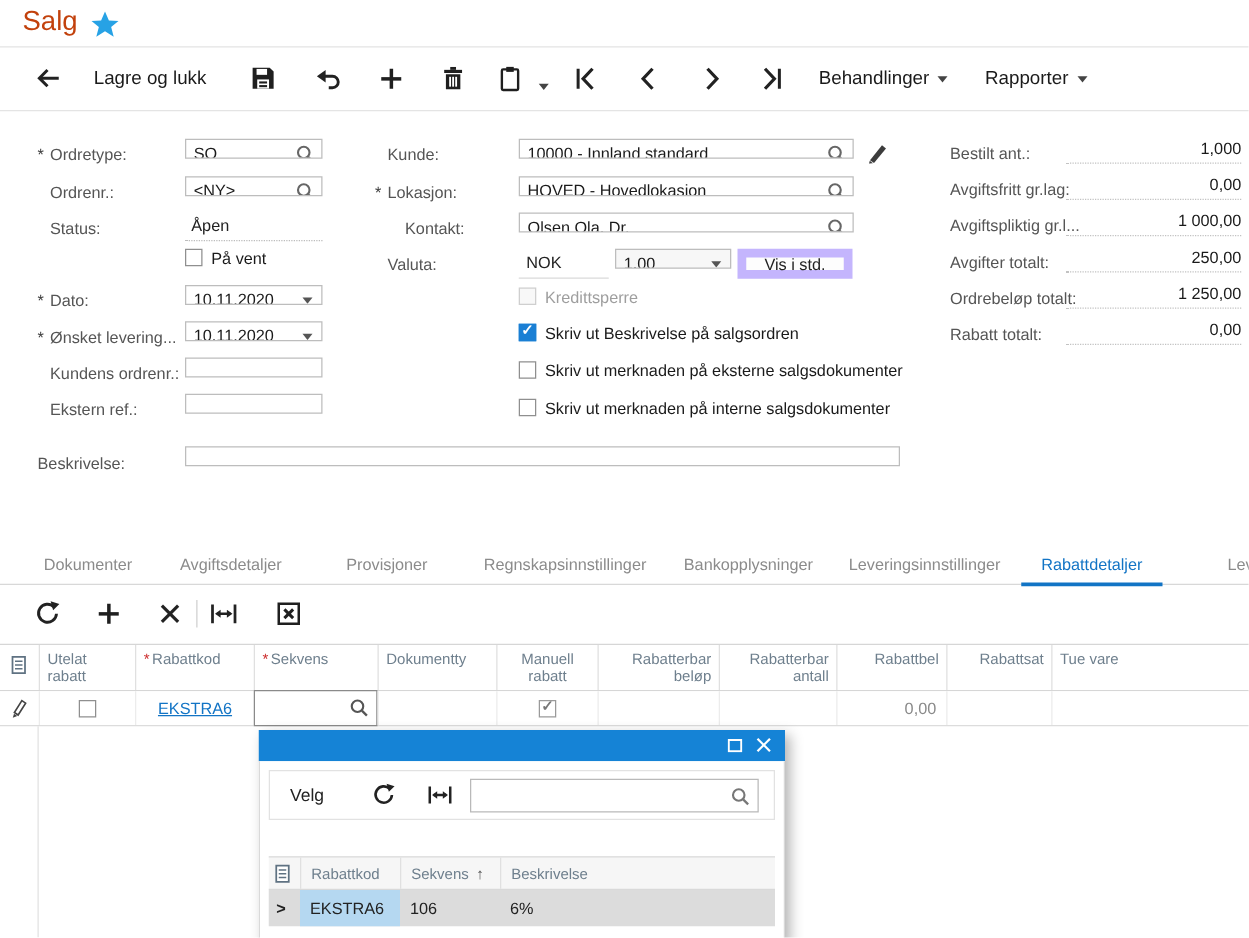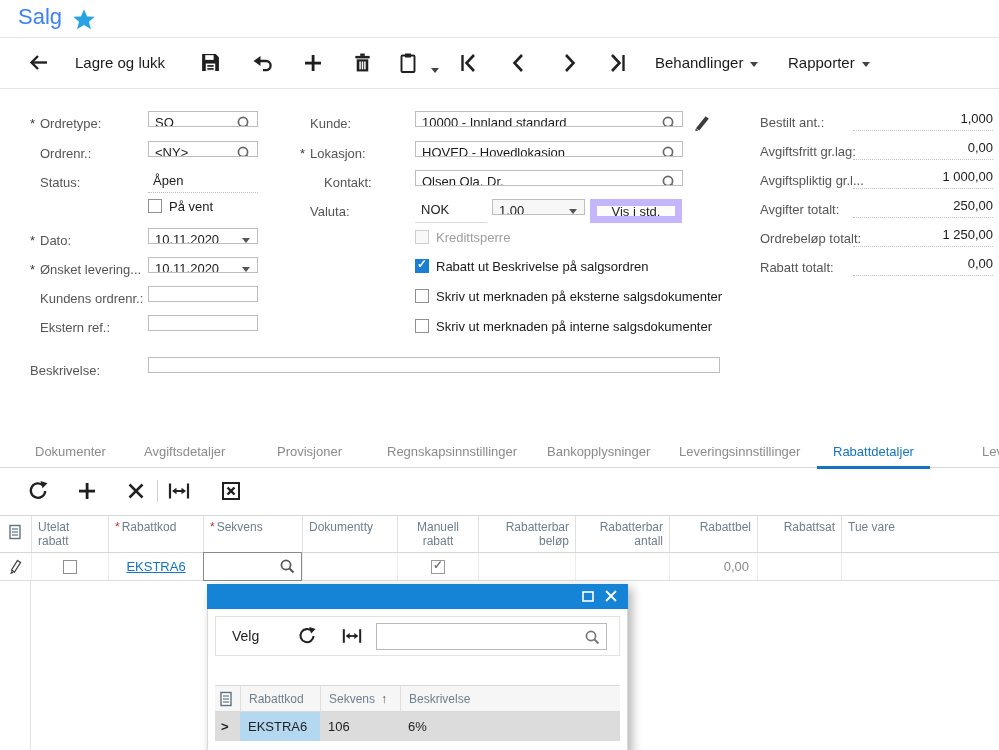--- a/index.html
+++ b/index.html
@@ -4,21 +4,21 @@
 <style>
   * { box-sizing: border-box; margin: 0; padding: 0; }
   html,body { width: 999px; height: 750px; }
   body {
     position: relative; overflow: hidden; background: #fff;
     font-family: "Liberation Sans", sans-serif; color: #222;
   }
   .abs { position: absolute; }
 
   
-  .page-title { left: 18px; top: 4px; font-size: 22px; color: #3b82f6; text-align: right; }
+  .page-title { left: 18px; top: 4px; font-size: 22px; color: #c2410c; text-align: right; }
   .fav-star { left: 72px; top: 8px; }
   .hr { height: 1px; background: #e4e4e4; left: 0; right: 0; }
 
   
   .tb-icon { top: 52px; width: 22px; height: 22px; cursor: pointer; }
   .tb-text { top: 54px; font-size: 15px; color: #1a1a1a; cursor: pointer; white-space: nowrap; }
   .caret { display: inline-block; width: 0; height: 0; border-left: 4px solid transparent;
            border-right: 4px solid transparent; border-top: 5px solid #444; vertical-align: middle; margin-left: 7px; }
 
   
@@ -259,21 +259,21 @@
 
 <span class="abs lbl" style="left:310px;top:204px">Valuta:</span>
 <div class="abs" style="left:415px;top:199px;width:72px;height:24px;border-bottom:1px solid #dadada;font-size:13px;line-height:22px;padding-left:6px">NOK</div>
 <div class="abs fld combo" style="left:492px;top:199px;width:93px">
   <span>1,00</span>
   <span class="caret dd"></span>
 </div>
 <div class="abs btn" style="left:590px;top:199px;width:92px;height:24px">Vis i std.</div>
 
 <span class="abs" style="left:415px;top:230px"><span class="cb disabled"></span><span class="cb-lbl dis">Kredittsperre</span></span>
-<span class="abs" style="left:415px;top:259px"><span class="cb checked"></span><span class="cb-lbl">Rabatt ut Beskrivelse på salgsordren</span></span>
+<span class="abs" style="left:415px;top:259px"><span class="cb checked"></span><span class="cb-lbl">Skriv ut Beskrivelse på salgsordren</span></span>
 <span class="abs" style="left:415px;top:289px"><span class="cb"></span><span class="cb-lbl">Skriv ut merknaden på eksterne salgsdokumenter</span></span>
 <span class="abs" style="left:415px;top:319px"><span class="cb"></span><span class="cb-lbl">Skriv ut merknaden på interne salgsdokumenter</span></span>
 
 <span class="abs tot-lbl" style="top:115px">Bestilt ant.:</span>
 <div class="abs tot-val" style="top:111px">1,000</div>
 <span class="abs tot-lbl" style="top:144px">Avgiftsfritt gr.lag:</span>
 <div class="abs tot-val" style="top:140px">0,00</div>
 <span class="abs tot-lbl" style="top:173px">Avgiftspliktig gr.l...</span>
 <div class="abs tot-val" style="top:169px">1 000,00</div>
 <span class="abs tot-lbl" style="top:202px">Avgifter totalt:</span>

